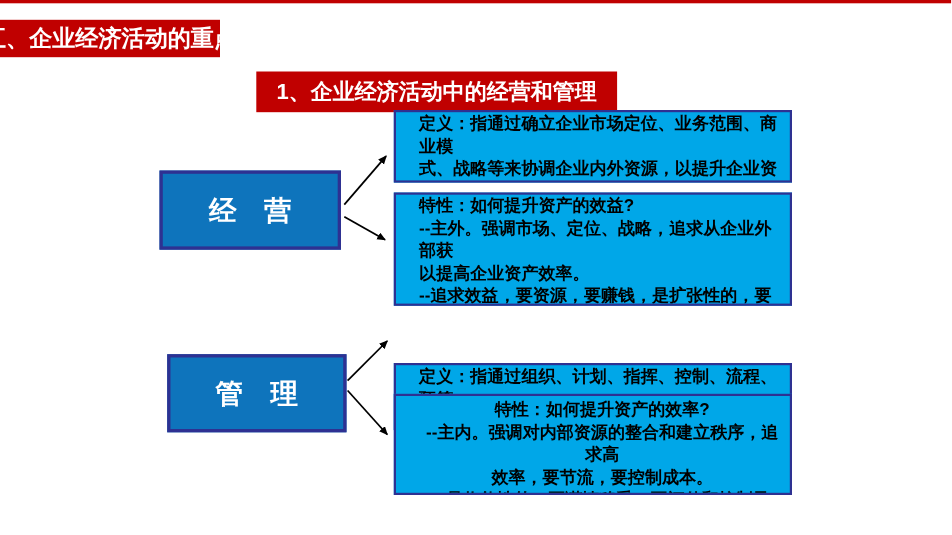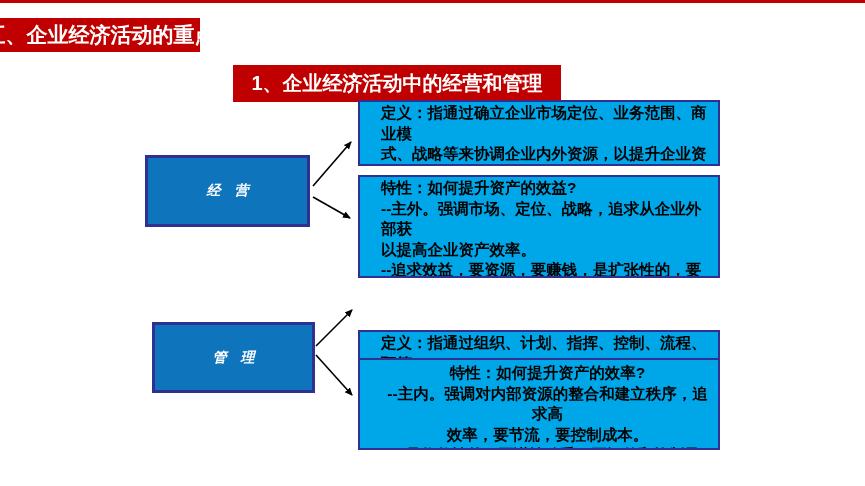--- a/index.html
+++ b/index.html
@@ -20,24 +20,23 @@
     color:#ffffff;font-weight:bold;
     display:flex;align-items:center;justify-content:center;
     white-space:nowrap;
   }
   .banner-main{left:0;top:18px;width:200px;height:34px;font-size:21px;}
   .banner-sub{left:233px;top:53px;width:328px;height:37px;font-size:20px;margin-top:12px;}
   .node{
     position:absolute;
     background:var(--node-fill,#0e74bc);
     border:3px solid var(--box-border,#2e3192);
-    color:#ffffff;font-weight:bold;font-size:14px;
+    color:#ffffff;font-weight:bold;font-size:25px;
     display:flex;align-items:center;justify-content:center;
     box-sizing:border-box;
-    font-style:italic;
   }
   .node-jingying{left:145px;top:155px;width:165px;height:72px;}
   .node-guanli{left:152px;top:322px;width:163px;height:71px;text-align:center;}
   .infobox{
     position:absolute;left:358px;width:362px;
     background:var(--info-fill,#00a7e8);
     border:2px solid var(--box-border,#2e3192);
     color:#000000;font-weight:bold;
     font-size:15.5px;line-height:20.5px;
     padding:1px 4px 0 21px;

